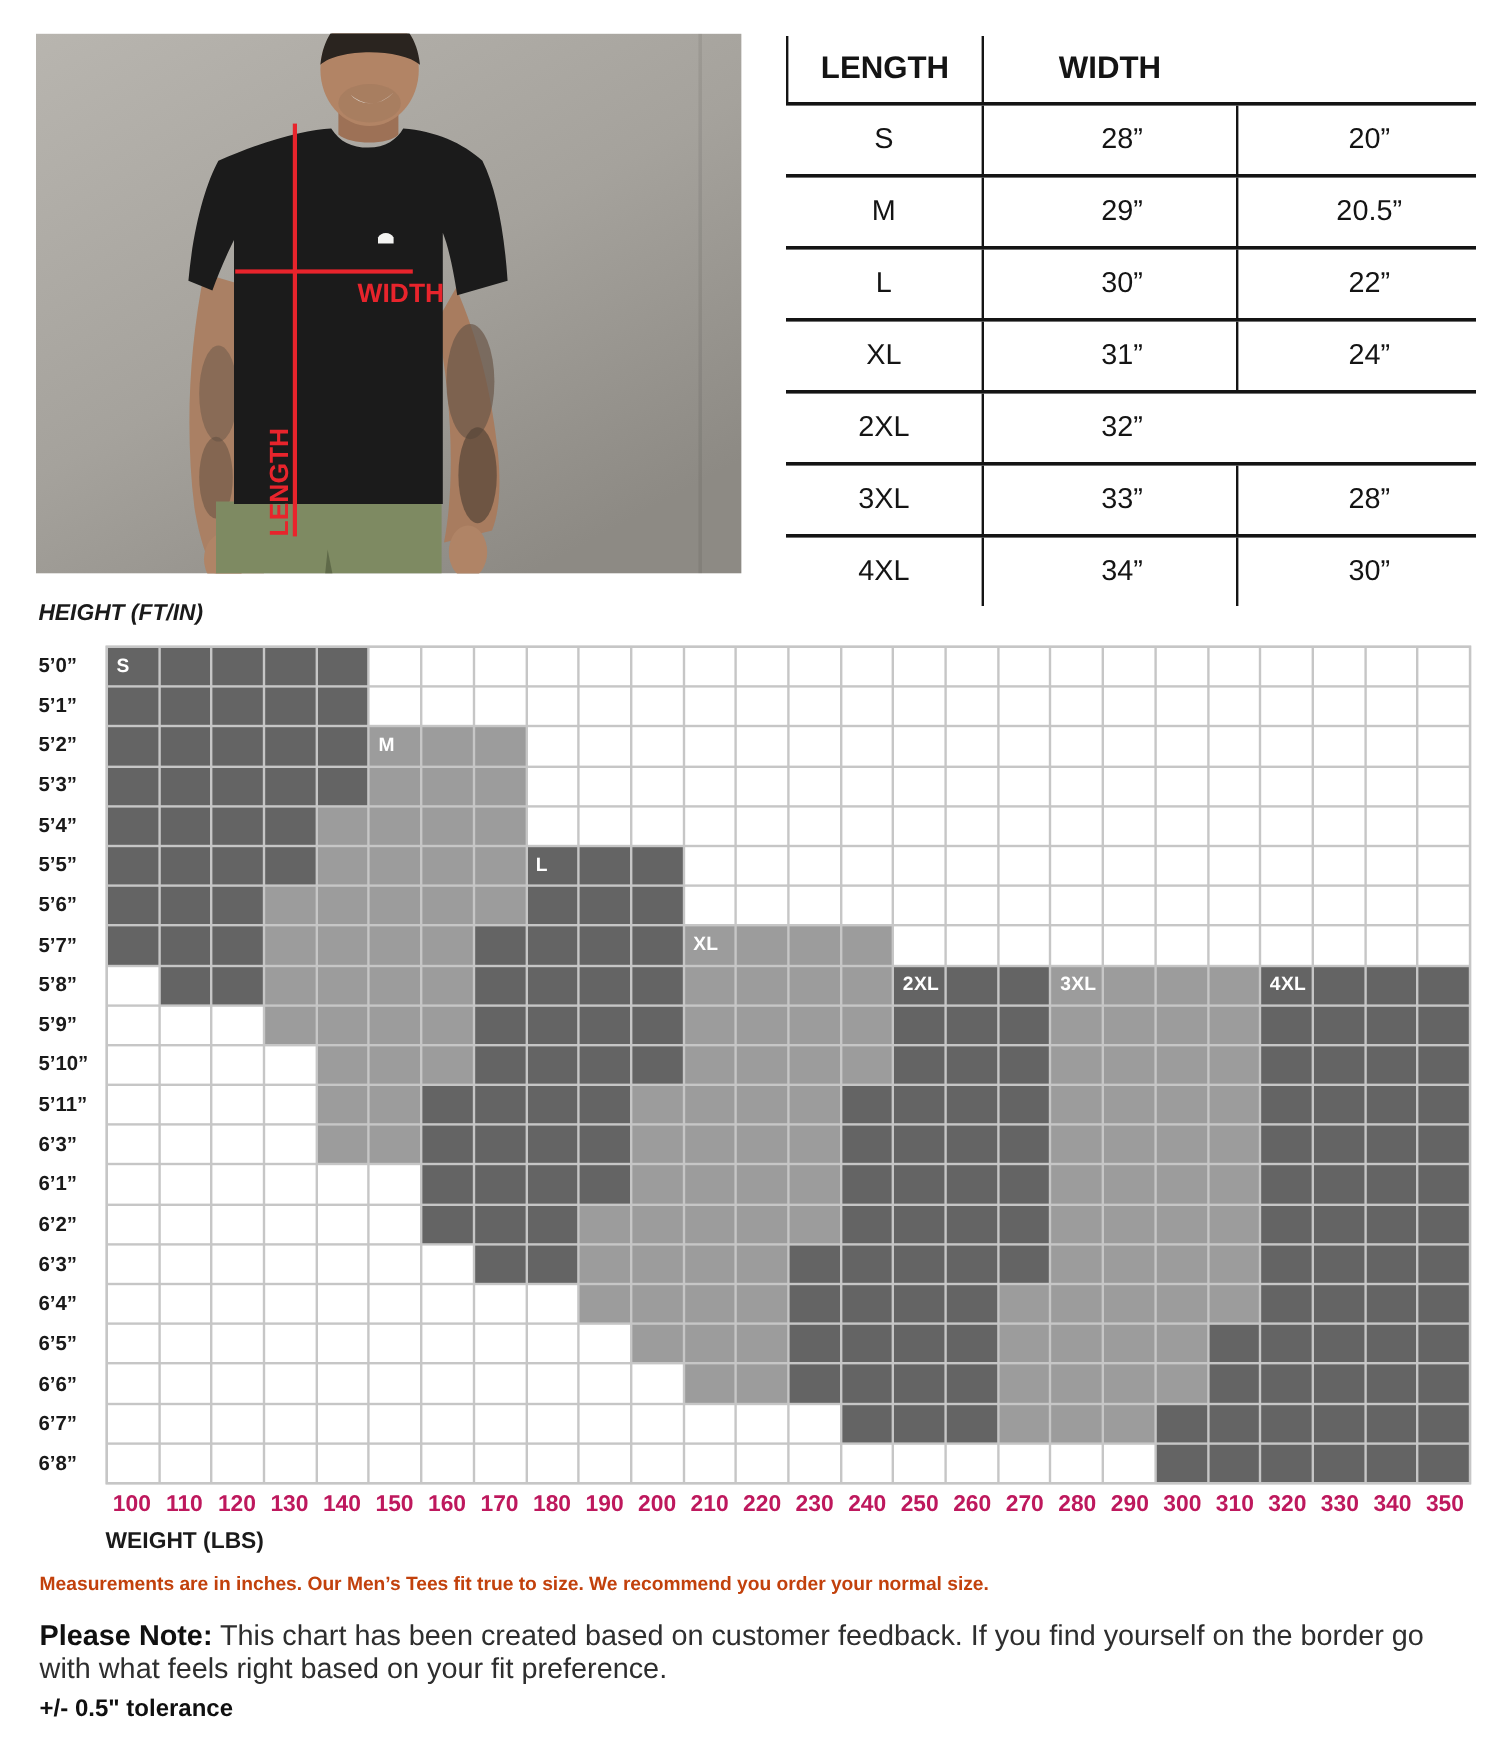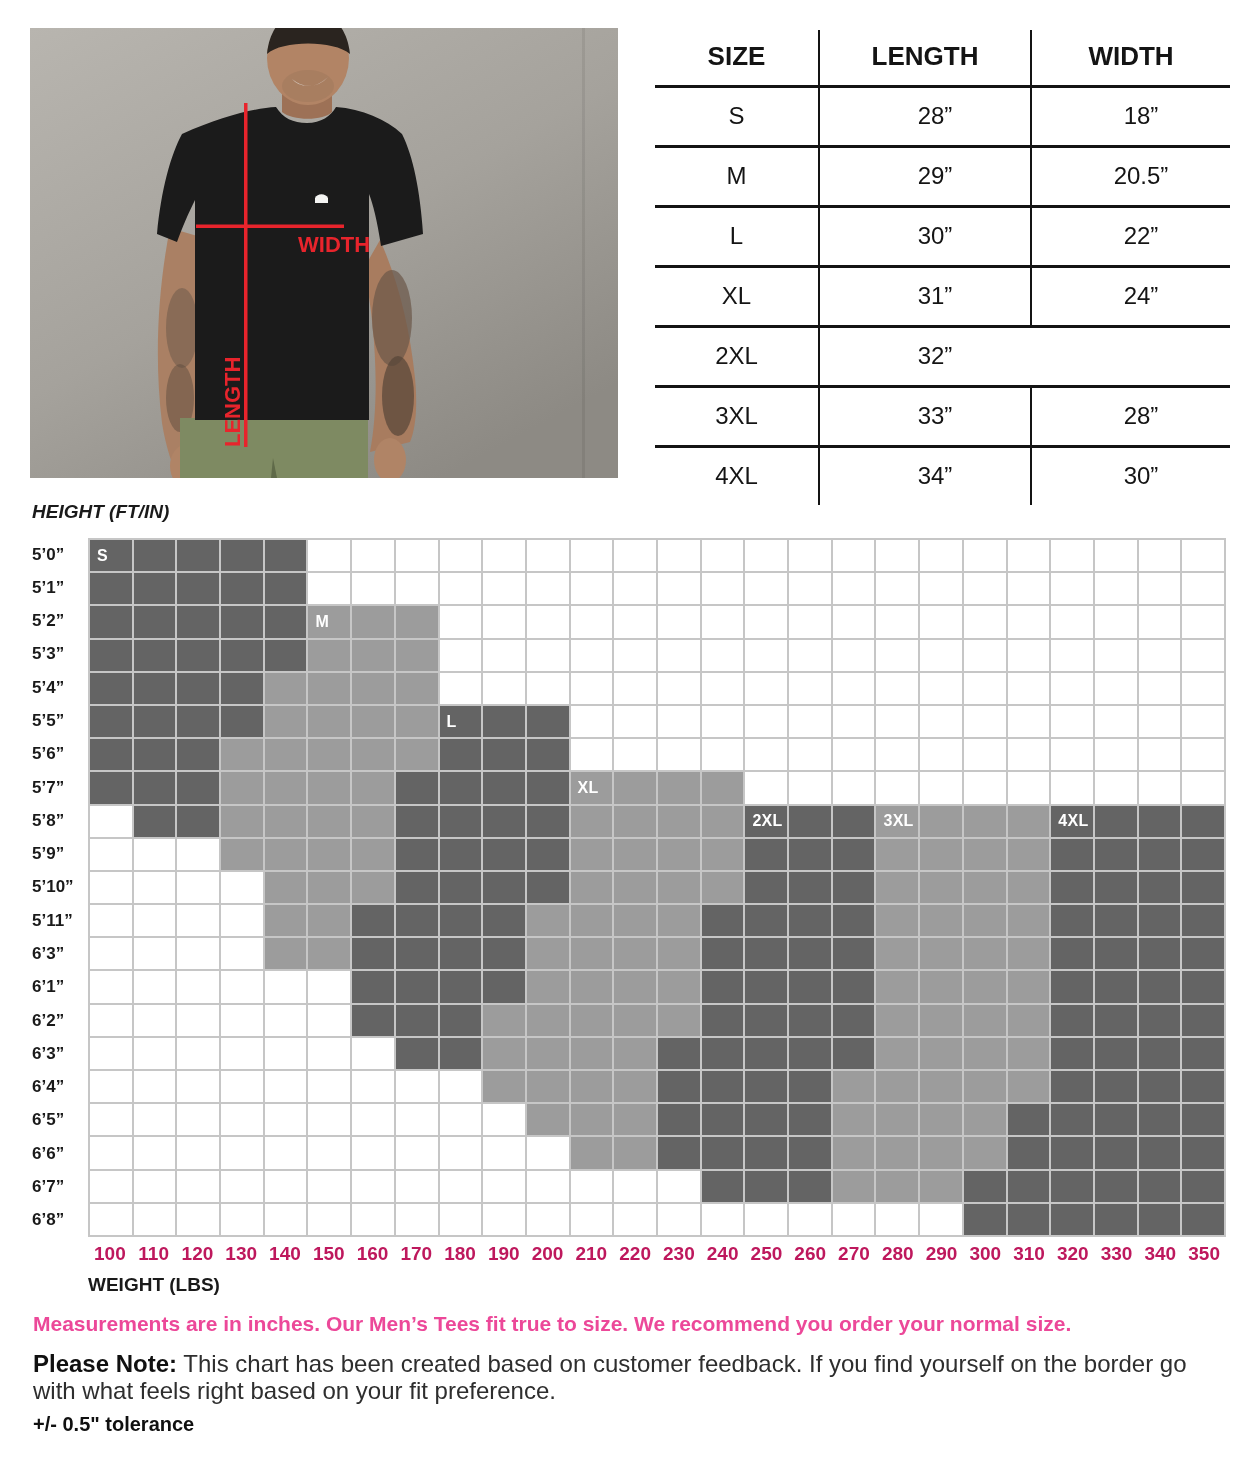--- a/index.html
+++ b/index.html
@@ -31,21 +31,21 @@
   .c-empty { background:#ffffff; }
   .c-dark  { background:#646464; }
   .c-light { background:#9c9c9c; }
   .grid-cell span { color:#fff; font-weight:bold; font-size:16px; padding-left:7px; letter-spacing:.3px; }
   .weight-labels { position:absolute; left:88px; top:1243px; width:1138px;
     display:grid; grid-template-columns:repeat(26,1fr); }
   .weight-labels div { text-align:center; font-size:19px; font-weight:600; color:#be185d; }
   .x-axis-title { position:absolute; left:88px; top:1274px; font-size:19px; font-weight:bold; color:#1a1a1a; }
 
   
-  .note-main { position:absolute; left:33px; top:1312px; font-size:21px; font-weight:bold; color:#ec4899; }
+  .note-main { position:absolute; left:33px; top:1312px; font-size:16px; font-weight:bold; color:#c2410c; }
   .note-block { position:absolute; left:33px; top:1350px; width:1160px; font-size:24px; color:#2e2e2e; line-height:27px; }
   .note-block b { color:#101010; }
   .note-tol { position:absolute; left:33px; top:1413px; font-size:20px; font-weight:bold; color:#101010; }
 </style>
 </head>
 <body>
 
 <div class="photo">
   <svg width="588" height="450" viewBox="0 0 588 450">
     <defs>
@@ -87,28 +87,27 @@
       <rect x="214" y="75" width="3.5" height="344" fill="#e8242c"></rect>
       <rect x="166" y="196.5" width="148" height="3.5" fill="#e8242c"></rect>
       <text x="268" y="224" font-size="22" font-weight="bold" fill="#e8242c">WIDTH</text>
       <text transform="translate(210 419) rotate(-90)" font-size="22" font-weight="bold" fill="#e8242c">LENGTH</text>
     </g>
   </svg>
 </div>
 
 <div class="size-table">
     <div class="st-row st-head">
-      <div class="st-cell st-c1">SIZE</div>
       <div class="st-cell st-c2">LENGTH</div>
       <div class="st-cell st-c3">WIDTH</div>
     </div>
     <div class="st-row">
       <div class="st-cell st-c1">S</div>
       <div class="st-cell st-c2">28”</div>
-      <div class="st-cell st-c3">18”</div>
+      <div class="st-cell st-c3">20”</div>
     </div>
     <div class="st-row">
       <div class="st-cell st-c1">M</div>
       <div class="st-cell st-c2">29”</div>
       <div class="st-cell st-c3">20.5”</div>
     </div>
     <div class="st-row">
       <div class="st-cell st-c1">L</div>
       <div class="st-cell st-c2">30”</div>
       <div class="st-cell st-c3">22”</div>

